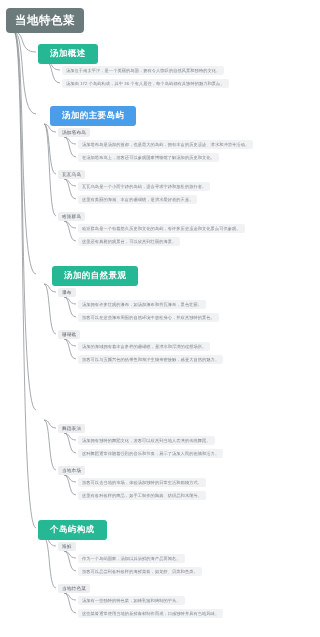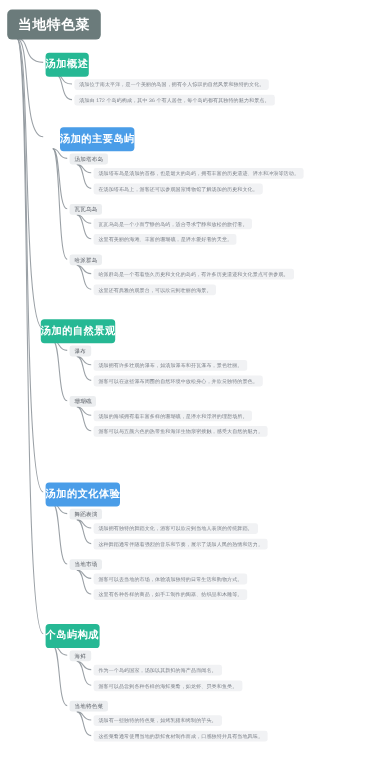--- a/index.html
+++ b/index.html
@@ -16,21 +16,21 @@
   .root{
     left:6px;top:8px;
     background:#6b7b7b;color:#ffffff;
     font-size:11.5px;font-weight:bold;
     padding:5px 9px;border-radius:4px;
     letter-spacing:.5px;
   }
 
   .section{
     color:#ffffff;font-size:8.5px;font-weight:bold;
-    padding:4px 0;border-radius:3px;
+    padding:4px 12px;border-radius:3px;
     letter-spacing:.4px;
   }
   .section.teal{background:#26b894;}
   .section.blue{background:#4a9de8;}
 
   .subtopic{
     background:#eceef0;color:#5a5f66;
     font-size:4.6px;
     padding:2.2px 4px;border-radius:2px;
     letter-spacing:.2px;
@@ -90,28 +90,27 @@
     <div class="node section blue" style="left: 38px; top: 106px; margin-left: 12px;">汤加的主要岛屿</div>
     <div class="node subtopic" style="left: 58px; top: 128px;">汤加塔布岛</div>
     <div class="node detail" style="left: 78px; top: 140px; max-width: 205px; overflow: hidden;">汤加塔布岛是汤加的首都，也是最大的岛屿，拥有丰富的历史遗迹、潜水和冲浪等活动。</div>
     <div class="node detail" style="left: 78px; top: 153px; max-width: 205px; overflow: hidden;">在汤加塔布岛上，游客还可以参观国家博物馆了解汤加的历史和文化。</div>
     <div class="node subtopic" style="left: 58px; top: 170px;">瓦瓦乌岛</div>
     <div class="node detail" style="left: 78px; top: 182px; max-width: 205px; overflow: hidden;">瓦瓦乌岛是一个小而宁静的岛屿，适合寻求宁静和放松的旅行者。</div>
     <div class="node detail" style="left: 78px; top: 195px; max-width: 205px; overflow: hidden;">这里有美丽的海滩、丰富的珊瑚礁，是潜水爱好者的天堂。</div>
     <div class="node subtopic" style="left: 58px; top: 212px;">哈派群岛</div>
     <div class="node detail" style="left: 78px; top: 224px; max-width: 205px; overflow: hidden;">哈派群岛是一个有着悠久历史和文化的岛屿，有许多历史遗迹和文化景点可供参观。</div>
     <div class="node detail" style="left: 78px; top: 237px; max-width: 205px; overflow: hidden;">这里还有典雅的观景台，可以欣赏到壮丽的海景。</div>
-    <div class="node section teal" style="left: 34px; top: 266px;">汤加的自然景观</div>
+    <div class="node section teal" style="left: 52px; top: 266px;">汤加的自然景观</div>
     <div class="node subtopic" style="left: 58px; top: 288px;">瀑布</div>
     <div class="node detail" style="left: 78px; top: 300px; max-width: 205px; overflow: hidden;">汤加拥有许多壮观的瀑布，如汤加瀑布和芬瓦瀑布，景色壮丽。</div>
     <div class="node detail" style="left: 78px; top: 313px; max-width: 205px; overflow: hidden;">游客可以在这些瀑布周围的自然环境中放松身心，并欣赏独特的景色。</div>
     <div class="node subtopic" style="left: 58px; top: 330px;">珊瑚礁</div>
     <div class="node detail" style="left: 78px; top: 342px; max-width: 205px; overflow: hidden;">汤加的海域拥有着丰富多样的珊瑚礁，是潜水和浮潜的理想场所。</div>
     <div class="node detail" style="left: 78px; top: 355px; max-width: 205px; overflow: hidden;">游客可以与五颜六色的热带鱼和海洋生物亲密接触，感受大自然的魅力。</div>
-    <div class="node section blue" style="left: 38px; top: 402px;">汤加的文化体验</div>
     <div class="node subtopic" style="left: 58px; top: 424px;">舞蹈表演</div>
     <div class="node detail" style="left: 78px; top: 436px; max-width: 205px; overflow: hidden;">汤加拥有独特的舞蹈文化，游客可以欣赏到当地人表演的传统舞蹈。</div>
     <div class="node detail" style="left: 78px; top: 449px; max-width: 205px; overflow: hidden;">这种舞蹈通常伴随着强烈的音乐和节奏，展示了汤加人民的热情和活力。</div>
     <div class="node subtopic" style="left: 58px; top: 466px;">当地市场</div>
     <div class="node detail" style="left: 78px; top: 478px; max-width: 205px; overflow: hidden;">游客可以去当地的市场，体验汤加独特的日常生活和购物方式。</div>
     <div class="node detail" style="left: 78px; top: 491px; max-width: 205px; overflow: hidden;">这里有各种各样的商品，如手工制作的陶器、纺织品和木雕等。</div>
     <div class="node section teal" style="left: 38px; top: 520px;">个岛屿构成</div>
     <div class="node subtopic" style="left: 58px; top: 542px;">海鲜</div>
     <div class="node detail" style="left: 78px; top: 554px; max-width: 205px; overflow: hidden;">作为一个岛屿国家，汤加以其新鲜的海产品而闻名。</div>
     <div class="node detail" style="left: 78px; top: 567px; max-width: 205px; overflow: hidden;">游客可以品尝到各种各样的海鲜菜肴，如龙虾、贝类和鱼类。</div>

